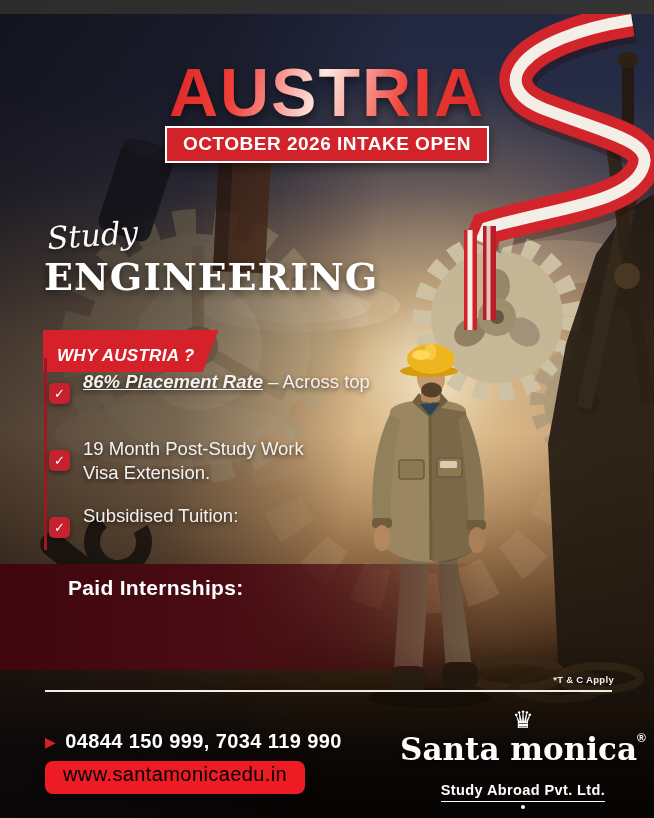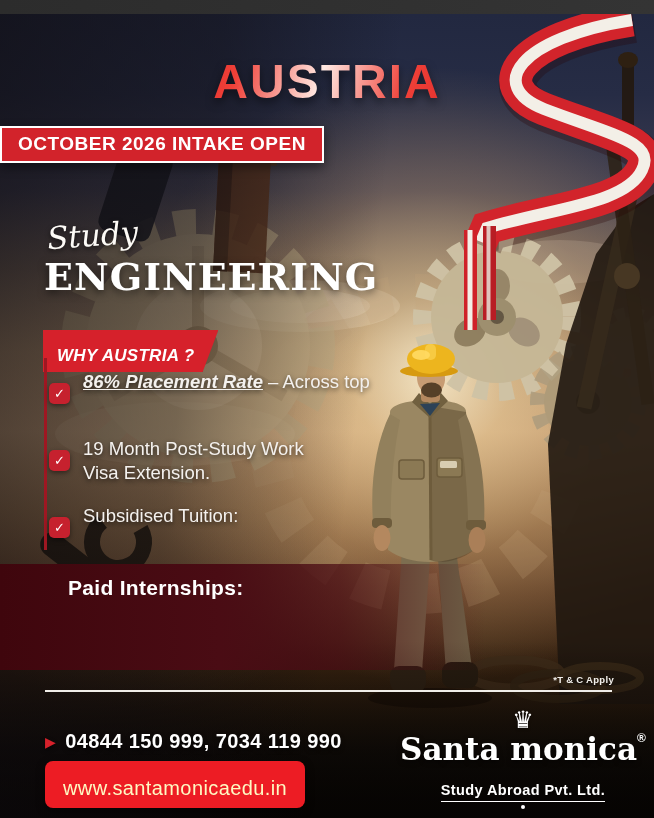--- a/index.html
+++ b/index.html
@@ -11,25 +11,25 @@
       radial-gradient(circle at 66% 45%, rgba(255,243,210,.85) 0%, rgba(247,214,156,.55) 13%, rgba(226,176,115,.28) 30%, rgba(0,0,0,0) 50%),
       radial-gradient(circle at 22% 52%, rgba(214,174,124,.30) 0%, rgba(0,0,0,0) 42%),
       linear-gradient(180deg,#222840 0%,#262c45 10%,#3c3c50 22%,#6a5c55 32%,#a08468 42%,#b99673 52%,#8d6b49 62%,#5c3d26 72%,#33200f 82%,#140f0a 92%,#0a0705 100%);}
   .bg-art{position:absolute;inset:0;}
   .shade{position:absolute;inset:0;
     background:
       linear-gradient(97deg, rgba(13,10,13,.66) 0%, rgba(13,10,13,.45) 30%, rgba(13,10,13,0) 54%),
       linear-gradient(0deg, rgba(5,3,2,.85) 0%, rgba(5,3,2,.5) 9%, rgba(5,3,2,0) 22%);}
   .layer{position:absolute;z-index:3;}
 
-  .center-title{top:44px;left:0;width:100%;text-align:center;font-weight:800;font-size:48px;letter-spacing:2px;line-height:1;
+  .center-title{top:44px;left:0;width:100%;text-align:center;font-weight:800;font-size:68px;letter-spacing:2px;line-height:1;
     background:linear-gradient(105deg,#c8161c 18%,#f04038 36%,#ffe9e2 49%,#f04038 62%,#c8161c 82%);
     -webkit-background-clip:text;background-clip:text;color:transparent;
     filter:drop-shadow(0 4px 5px rgba(0,0,0,.5));}
-  .intake-row{top:112px;left:0;width:100%;text-align:left;}
+  .intake-row{top:112px;left:0;width:100%;text-align:center;}
   .intake{display:inline-block;background:#d2232b;border:2px solid #ffffff;color:#fff;font-weight:700;font-size:19px;letter-spacing:.5px;padding:5px 16px 6px;box-shadow:0 4px 10px rgba(0,0,0,.45);}
 
   .study{left:47px;top:203px;font-family:"DejaVu Serif",serif;font-style:italic;font-size:31px;color:#fdfbf7;transform:rotate(-4deg);text-shadow:0 2px 5px rgba(0,0,0,.6);}
   .course{left:44px;top:240px;font-family:"DejaVu Serif",serif;font-weight:700;font-size:38px;letter-spacing:1px;color:#ffffff;text-shadow:0 3px 8px rgba(0,0,0,.55);}
 
   .why-badge{left:43px;top:316px;background:#d6212b;color:#fff;font-style:italic;font-weight:700;font-size:17px;letter-spacing:.3px;padding:16px 24px 6px 14px;clip-path:polygon(0 0,100% 0,91% 100%,0 100%);box-shadow:0 3px 8px rgba(0,0,0,.4);}
   .vline{left:44px;top:344px;width:3px;height:192px;background:#9e1722;}
 
   .bullet{left:49px;display:flex;gap:13px;align-items:flex-start;}
   .b1{top:356px;} .b2{top:423px;} .b3{top:490px;}
@@ -43,21 +43,21 @@
   .amount-row{margin-top:1px;white-space:nowrap;}
   .amount{font-size:37px;font-weight:800;letter-spacing:1px;color:#e8211c;
     text-shadow:-2px 0 0 #fff,2px 0 0 #fff,0 -2px 0 #fff,0 2px 0 #fff,-2px -2px 0 #fff,2px 2px 0 #fff,-2px 2px 0 #fff,2px -2px 0 #fff,0 6px 10px rgba(0,0,0,.55);}
   .permonth{font-size:21px;font-weight:700;color:#ffffff;text-shadow:0 2px 4px rgba(0,0,0,.6);}
 
   .tnc{top:660px;right:40px;font-size:9.5px;font-weight:700;color:#f2f0ec;letter-spacing:.3px;}
   .divider{top:676px;left:45px;width:567px;height:2px;background:#f0ede8;}
 
   .phone-row{top:716px;left:45px;display:flex;align-items:center;gap:9px;color:#ffffff;font-size:20px;font-weight:700;letter-spacing:.4px;text-shadow:0 2px 4px rgba(0,0,0,.6);}
   .phone-arrow{color:#d6212b;font-size:14px;line-height:1;font-family:"DejaVu Sans",sans-serif;}
-  .website{top:747px;left:45px;background:#ed1c24;color:#fef9c3;font-size:20px;font-weight:500;letter-spacing:.4px;padding:16px 18px 8px;border-radius:8px;box-shadow:0 3px 10px rgba(0,0,0,.45);}
+  .website{top:747px;left:45px;background:#ed1c24;color:#000000;font-size:20px;font-weight:500;letter-spacing:.4px;padding:2px 18px 8px;border-radius:8px;box-shadow:0 3px 10px rgba(0,0,0,.45);}
 
   .brand{top:694px;left:398px;width:250px;text-align:center;color:#fff;}
   .crown{font-family:"DejaVu Sans",sans-serif;font-size:24px;line-height:1;display:block;text-shadow:0 1px 3px rgba(0,0,0,.6);}
   .brand-name{font-family:"DejaVu Serif",serif;font-weight:700;font-size:31px;line-height:1.05;white-space:nowrap;text-shadow:0 2px 5px rgba(0,0,0,.6);}
   .brand-name sup{font-size:12px;vertical-align:18px;font-family:"Liberation Sans",sans-serif;}
   .brand-tagline{display:inline-block;font-size:14.5px;font-weight:700;letter-spacing:.4px;margin-top:16px;padding-bottom:3px;border-bottom:1.5px solid #ffffff;}
   .brand-dot{width:4px;height:4px;border-radius:50%;background:#fff;margin:3px auto 0;}
 </style>
 </head>
 <body>

